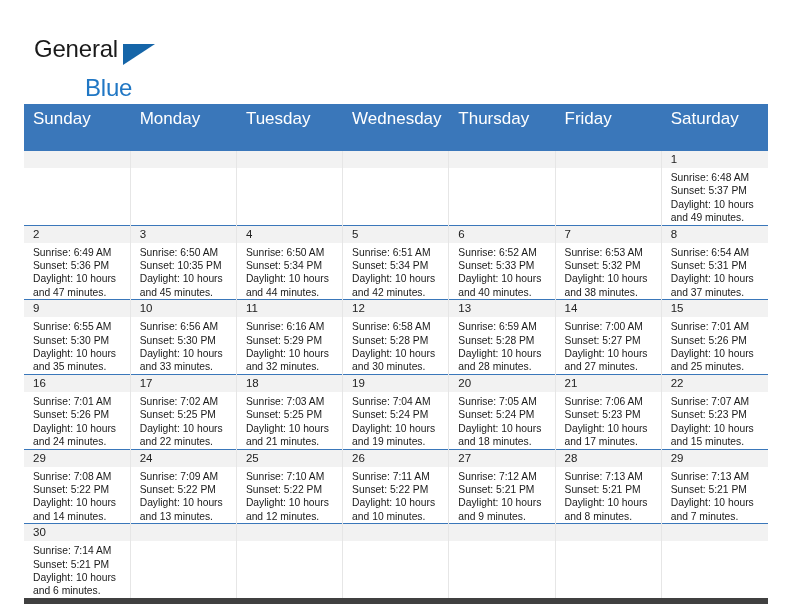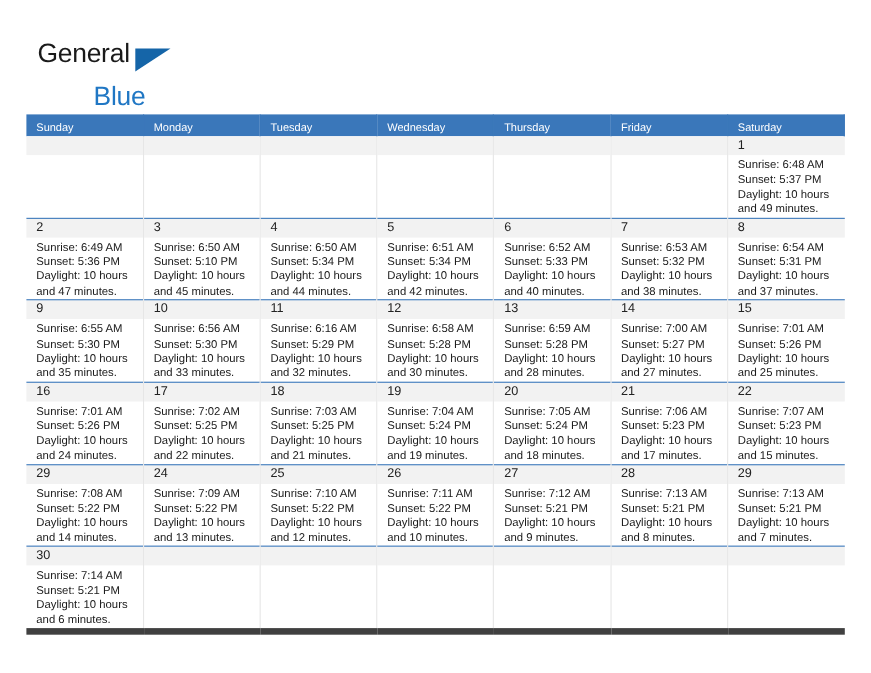--- a/index.html
+++ b/index.html
@@ -93,24 +93,24 @@
     left: 24px;
     top: 104px;
     width: 744px;
     border-collapse: collapse;
     table-layout: fixed;
   }
 
   .calendar th {
     background: #3a77ba;
     color: #ffffff;
-    font-size: 10px;
+    font-size: 17px;
     font-weight: normal;
     text-align: left;
-    padding: 5px 0 1px 9px;
+    padding: 5px 0 22px 9px;
     height: 20px;
     box-sizing: border-box;
     border-right: 1px solid #3a77ba;
   }
 
   .calendar td {
     vertical-align: top;
     padding: 0;
     border-right: 1px solid #e6e6e6;
     border-top: 1px solid #3a77ba;
@@ -211,21 +211,21 @@
             <div class="cell-body">
               <div class="cell-line">Sunrise: 6:49 AM</div>
               <div class="cell-line">Sunset: 5:36 PM</div>
               <div class="cell-line wrap">Daylight: 10 hours and 47 minutes.</div>
             </div>
           </td>
           <td class="">
             <div class="daynum-band">3</div>
             <div class="cell-body">
               <div class="cell-line">Sunrise: 6:50 AM</div>
-              <div class="cell-line">Sunset: 5:10 PM</div>
+              <div class="cell-line">Sunset: 10:35 PM</div>
               <div class="cell-line wrap">Daylight: 10 hours and 45 minutes.</div>
             </div>
           </td>
           <td class="">
             <div class="daynum-band">4</div>
             <div class="cell-body">
               <div class="cell-line">Sunrise: 6:50 AM</div>
               <div class="cell-line">Sunset: 5:34 PM</div>
               <div class="cell-line wrap">Daylight: 10 hours and 44 minutes.</div>
             </div>

